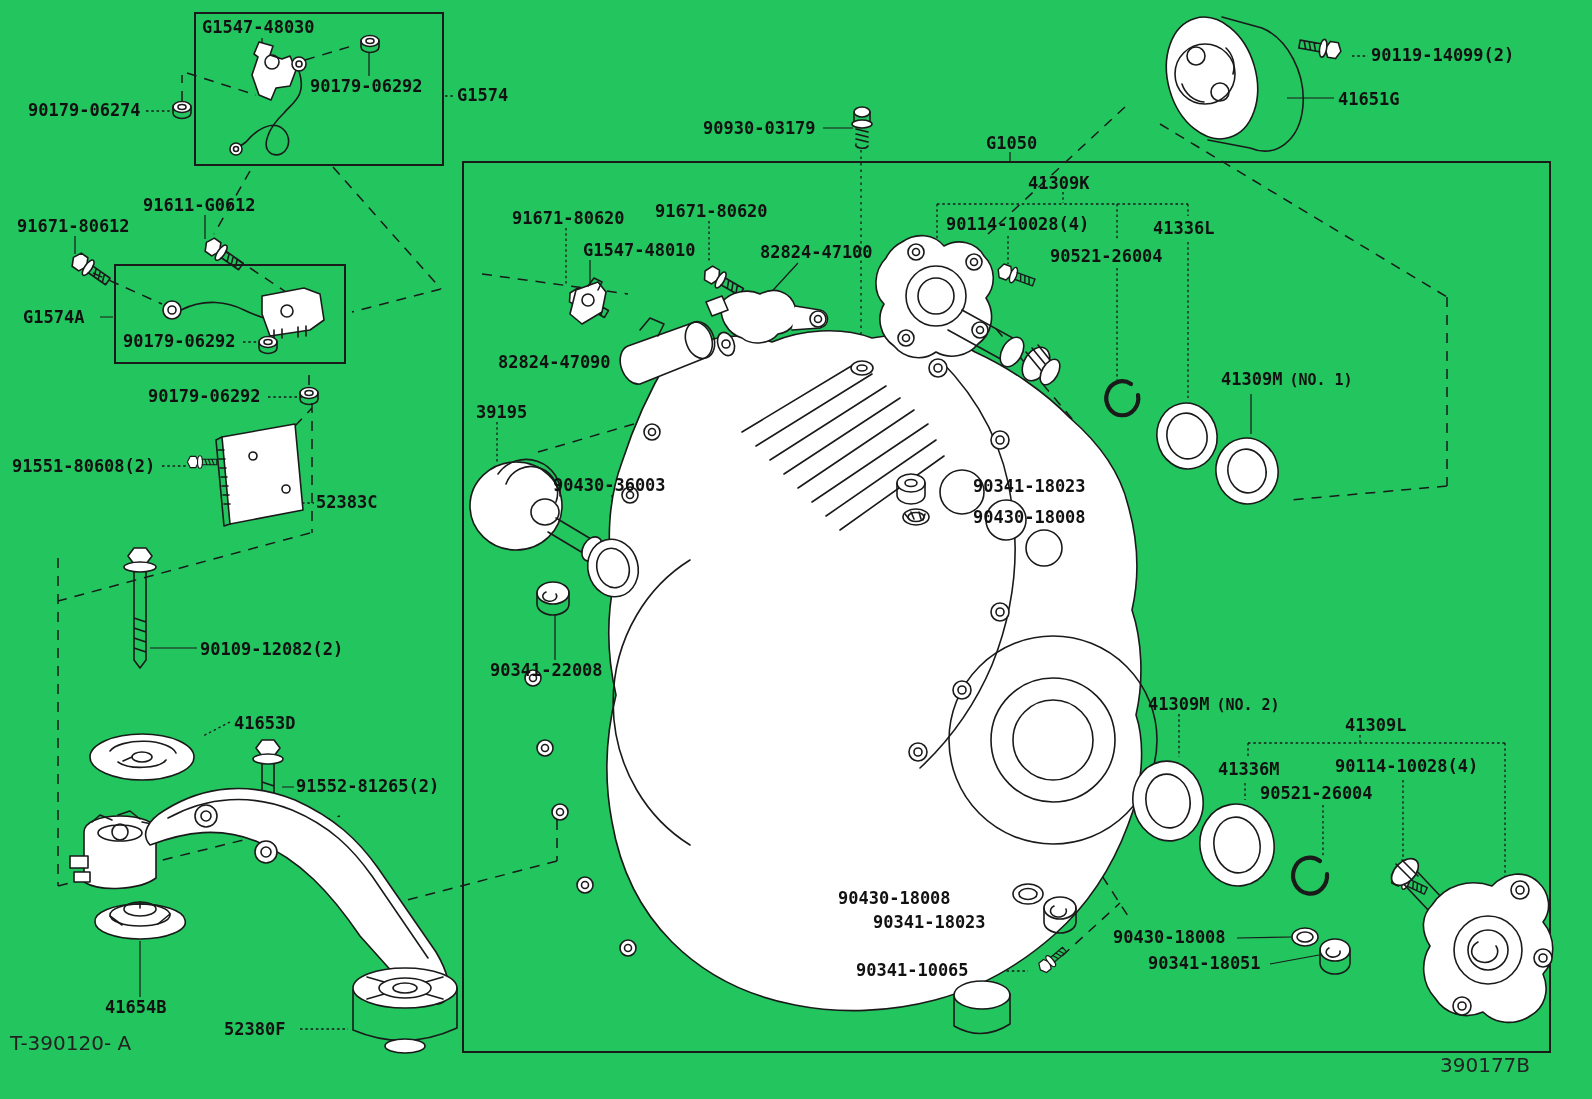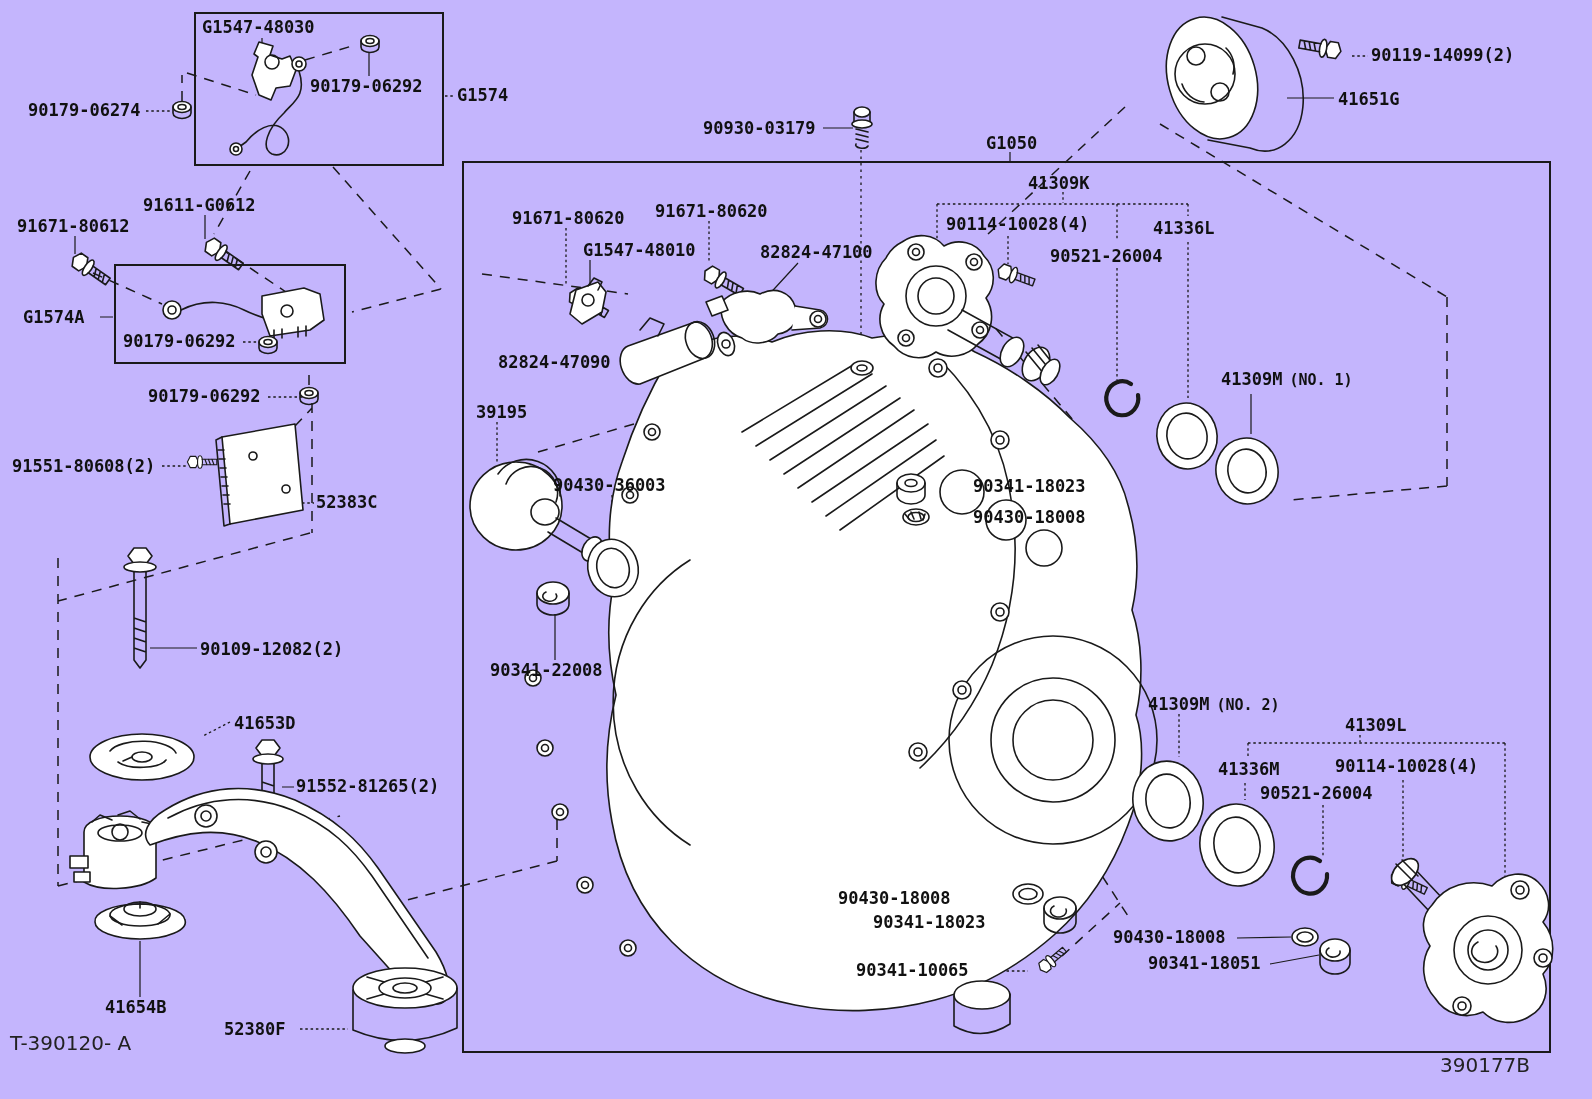--- a/index.html
+++ b/index.html
@@ -1,16 +1,16 @@
 <!DOCTYPE html>
 <html><head>
 <meta charset="utf-8">
 <style>
   html,body{margin:0;padding:0;background:#ffffff;}
-  .stage{position:relative;width:1592px;height:1099px;background:#c4b5fd;overflow:hidden;}
+  .stage{position:relative;width:1592px;height:1099px;background:#22c55e;overflow:hidden;}
   svg{display:block;}
   .ln{fill:none;stroke:#1a1a1a;stroke-width:1.6;stroke-linecap:round;stroke-linejoin:round;}
   .wh{fill:#ffffff;stroke:#1a1a1a;stroke-width:1.6;stroke-linecap:round;stroke-linejoin:round;}
   .thin{fill:none;stroke:#1a1a1a;stroke-width:1.2;}
   .dot{fill:none;stroke:#1a1a1a;stroke-width:1.3;stroke-dasharray:2.5 2.8;}
   .dsh{fill:none;stroke:#1a1a1a;stroke-width:1.5;stroke-dasharray:10 8;}
   .dot3{fill:none;stroke:#1a1a1a;stroke-width:1.3;stroke-dasharray:2.5 4;}
   .ring{fill:none;stroke:#1a1a1a;stroke-width:4.2;stroke-linecap:round;}
   .box{fill:none;stroke:#1a1a1a;stroke-width:2;}
   .pn{font-family:"DejaVu Sans Mono",monospace;font-weight:bold;font-size:17px;fill:#111;letter-spacing:0px;}

